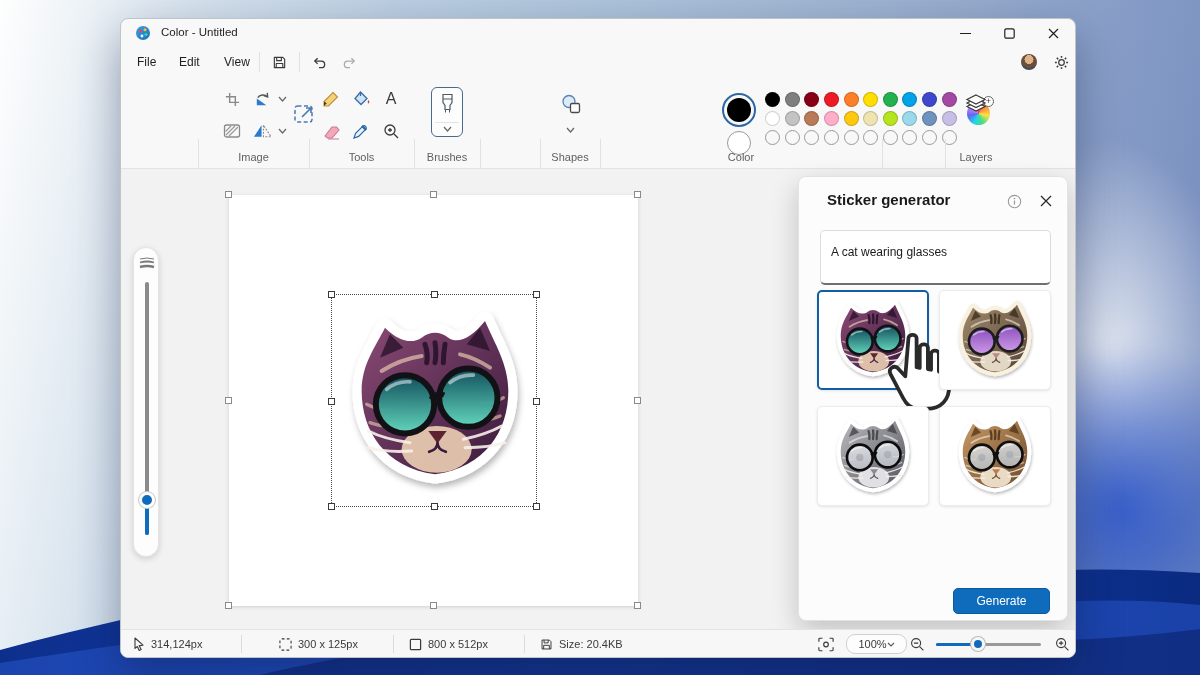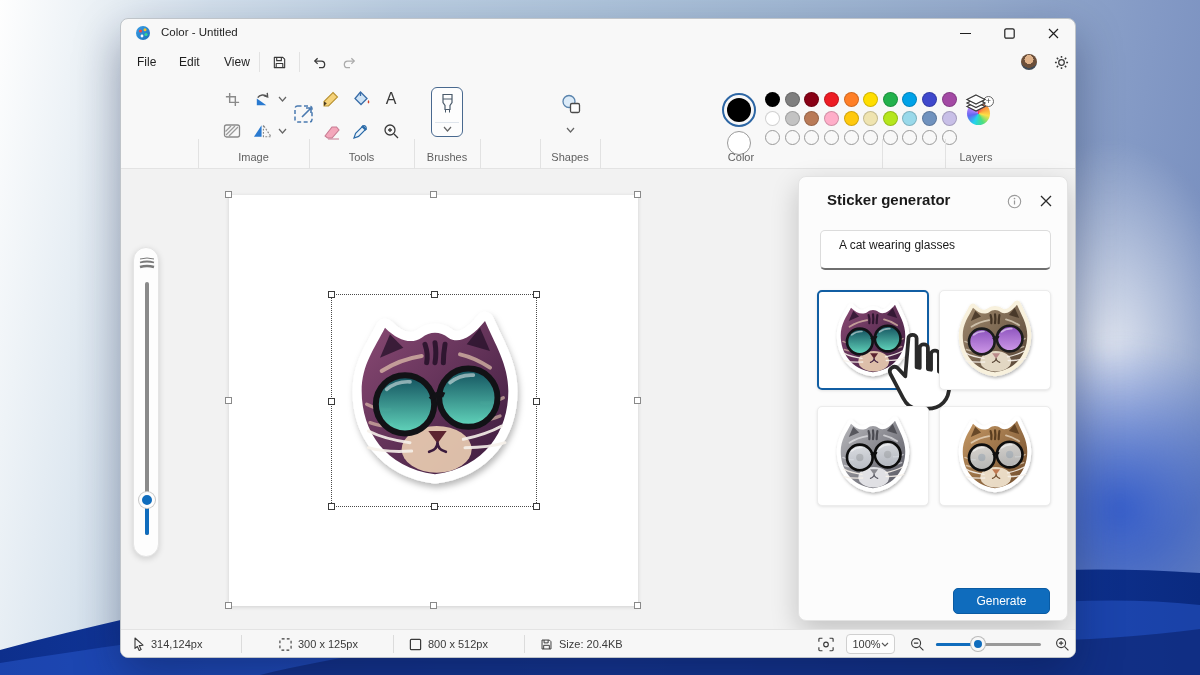--- a/index.html
+++ b/index.html
@@ -50,36 +50,36 @@
     border-radius:13px; box-shadow:0 2px 6px rgba(0,0,0,.15); }
   .lt-track { position:absolute; left:11px; top:34px; width:4px; height:253px; background:#8a8a8a; border-radius:2px; }
   .lt-fill  { position:absolute; left:11px; top:259px; width:4px; height:28px; background:#0f6cbd; border-radius:2px; }
   .lt-thumb { position:absolute; left:5px; top:244px; width:16px; height:16px; background:#0f6cbd; border:3px solid #fdfdfd; border-radius:50%; box-shadow:0 0 0 1px #c9c9c9; }
 
   
   .panel { position:absolute; left:677px; top:157px; width:270px; height:445px; background:#fcfcfc; border:1px solid #e3e3e3;
     border-radius:8px; box-shadow:0 10px 28px rgba(0,0,0,.2); }
   .panel-title { position:absolute; left:28px; top:14px; font-size:15px; font-weight:700; color:#1a1a1a; }
   .panel-icon { position:absolute; top:12px; width:24px; height:24px; display:flex; align-items:center; justify-content:center; border-radius:4px; }
-  .prompt-input { position:absolute; left:21px; top:53px; width:231px; height:40px; background:#fff; border:1px solid #dcdcdc;
-    border-bottom:2px solid #6f6f6f; border-radius:5px; font-size:12px; color:#1a1a1a; padding:4px 10px 14px 18px;
+  .prompt-input { position:absolute; left:21px; top:53px; width:231px; height:55px; background:#fff; border:1px solid #dcdcdc;
+    border-bottom:2px solid #6f6f6f; border-radius:5px; font-size:12px; color:#1a1a1a; padding:4px 10px 14px 10px;
     font-family:"Liberation Sans", sans-serif; }
   .thumb { position:absolute; width:112px; height:100px; background:#fff; border:1px solid #ececec; border-radius:5px;
     box-shadow:0 1px 3px rgba(0,0,0,.1); display:flex; align-items:center; justify-content:center; }
   .thumb.selected { border:2px solid #115ea3; }
   .thumb svg { width:88px; height:88px; }
   .hand-cursor { position:absolute; left:58px; top:40px; width:24px; height:28px; }
   .gen-btn { position:absolute; left:154px; top:411px; width:97px; height:26px; background:#0f6cbd; color:#fff; font-size:12px;
     border:1px solid #0a5ba3; border-radius:5px; display:flex; align-items:center; justify-content:center; font-family:"Liberation Sans", sans-serif; }
 
   
   .statusbar { position:absolute; left:0; bottom:0; width:100%; height:28px; background:#f7f7f7; border-top:1px solid #e3e3e3; font-size:11px; color:#3a3a3a; }
   .sb-item { position:absolute; top:0; height:28px; display:flex; align-items:center; gap:6px; }
   .sb-div { position:absolute; top:5px; width:1px; height:18px; background:#dcdcdc; }
-  .zoom-box { position:absolute; left:725px; top:4px; width:49px; height:20px; border:1px solid #d0d0d0; border-radius:4px; background:#fdfdfd;
+  .zoom-box { position:absolute; left:725px; top:4px; width:61px; height:20px; border:1px solid #d0d0d0; border-radius:9px; background:#fdfdfd;
     display:flex; align-items:center; justify-content:center; }
   .z-track { position:absolute; left:815px; top:13px; width:105px; height:3px; background:#999; border-radius:2px; }
   .z-fill { position:absolute; left:815px; top:13px; width:42px; height:3px; background:#0f6cbd; border-radius:2px; }
   .z-thumb { position:absolute; left:850px; top:7px; width:14px; height:14px; background:#0f6cbd; border:3px solid #f7f7f7; border-radius:50%; box-shadow:0 0 0 1px #bbb; }
 </style>
 </head>
 <body>
 
 <div class="stage">
   <div class="wp-haze"></div>

